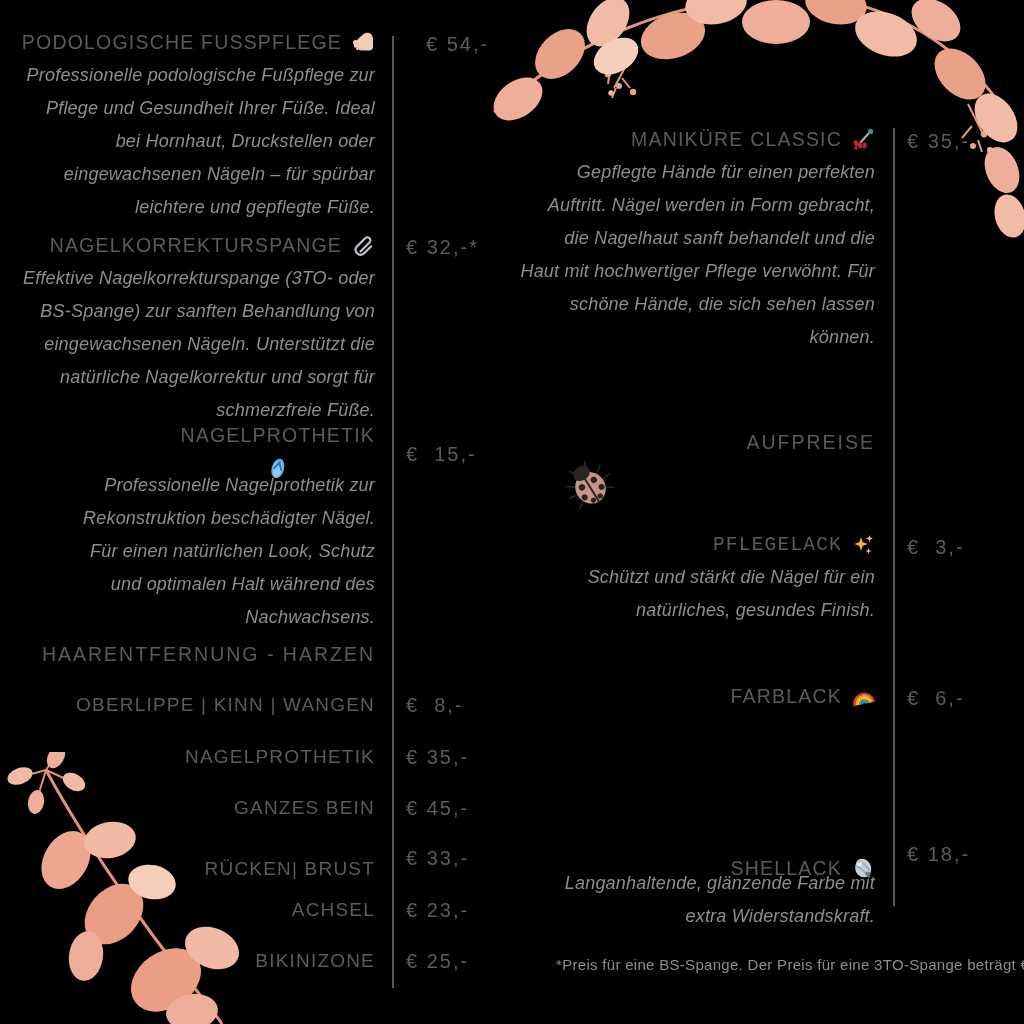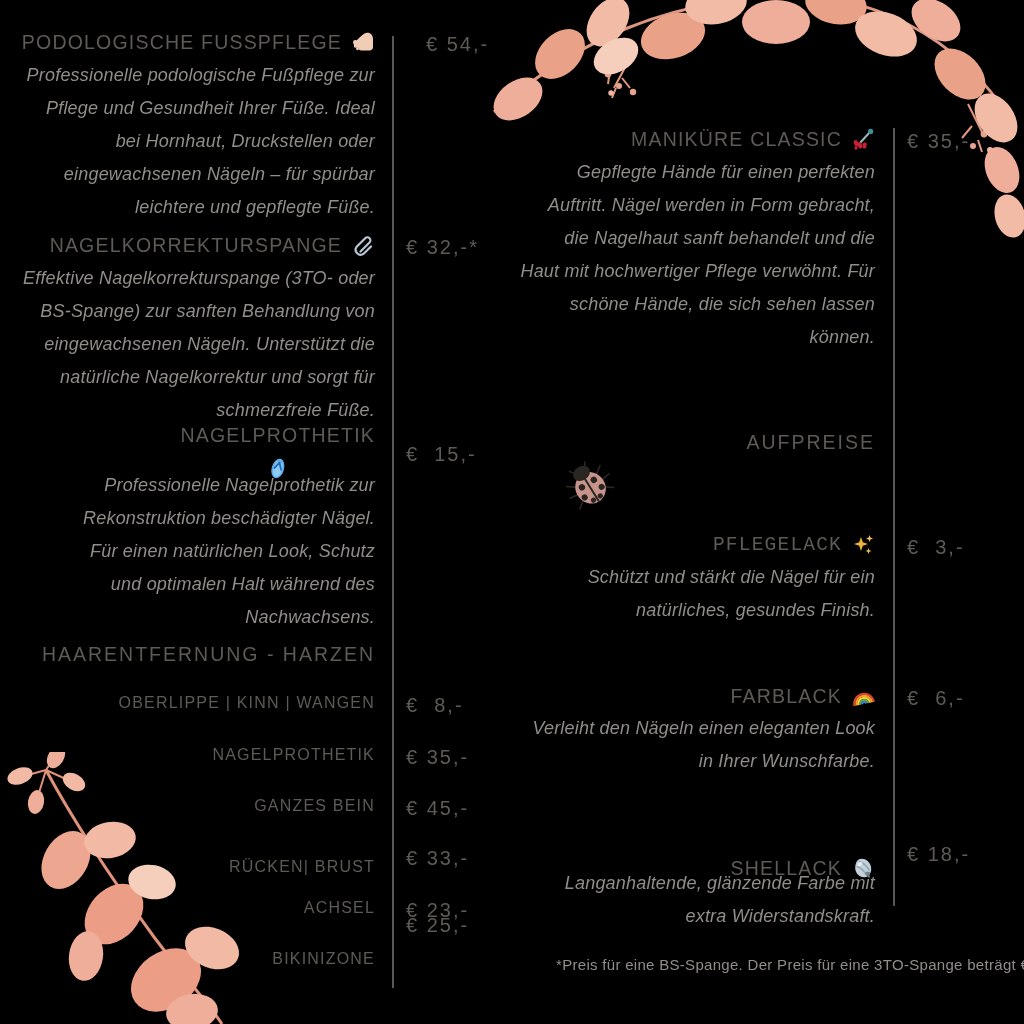--- a/index.html
+++ b/index.html
@@ -14,21 +14,21 @@
   .abs{position:absolute;}
   .title-row{display:flex;align-items:center;gap:9px;}
   .lc{right:649px;}
   .lc-price{left:406px;}
   .rc{right:149px;}
   .rc-price{left:907px;}
   .title{font-size:19.5px;letter-spacing:1.2px;color:var(--heading);white-space:pre;}
   .desc{font-size:18px;line-height:33px;letter-spacing:0.2px;color:var(--body);white-space:pre-line;text-align:right;font-style:italic;}
   .price{font-size:20px;letter-spacing:2px;color:var(--heading);white-space:pre;}
   .header{font-size:19.5px;letter-spacing:2px;color:var(--heading);white-space:pre;}
-  .list-label{font-size:16px;letter-spacing:1.2px;color:var(--heading);white-space:pre;}
+  .list-label{font-size:19px;letter-spacing:1.2px;color:var(--heading);white-space:pre;}
   .footnote{font-size:15px;letter-spacing:0.3px;color:var(--body);white-space:pre;}
   .divider{width:2px;background:var(--line);}
   svg{display:block;}
   .icon{flex:0 0 auto;}
 </style>
 </head>
 <body>
 
 <div class="page">
 
@@ -161,21 +161,21 @@
   <div class="abs list-label lc" style="top:797px;">GANZES BEIN</div>
   <div class="abs price lc-price" style="top:797px;">€ 45,-</div>
 
   <div class="abs list-label lc" style="top:847px;margin-top:11px;">RÜCKEN| BRUST</div>
   <div class="abs price lc-price" style="top:847px;">€ 33,-</div>
 
   <div class="abs list-label lc" style="top:899px;">ACHSEL</div>
   <div class="abs price lc-price" style="top:899px;">€ 23,-</div>
 
   <div class="abs list-label lc" style="top:950px;">BIKINIZONE</div>
-  <div class="abs price lc-price" style="top:914px;text-align:right;">€ 25,-</div>
+  <div class="abs price lc-price" style="top:950px;text-align:right;">€ 25,-</div>
 
   <div class="abs title-row rc" style="top:127px;">
     <span class="title">MANIKÜRE CLASSIC</span>
     <svg class="icon" width="24" height="24" viewBox="0 0 24 24">
       <path d="M8,17 L19,5" stroke="#9fb4c0" stroke-width="2" stroke-linecap="round"></path>
       <circle cx="19.6" cy="4.4" r="2.6" fill="#3e8f96"></circle>
       <rect x="3" y="13" width="4" height="6.5" rx="2" fill="#c32334" transform="rotate(-25 5 16)"></rect>
       <rect x="7" y="15" width="4" height="6.5" rx="2" fill="#c32334" transform="rotate(-8 9 18)"></rect>
       <rect x="11.5" y="15.5" width="4" height="6" rx="2" fill="#c32334" transform="rotate(12 13.5 18.5)"></rect>
       <circle cx="5" cy="21" r="1.7" fill="#c32334"></circle>
@@ -209,22 +209,20 @@
       <g transform="rotate(-12 12 14)" fill="none" stroke-width="2.1">
         <path d="M2,20 A10,10 0 0 1 22,20" stroke="#e4402e"></path>
         <path d="M4,20 A8,8 0 0 1 20,20" stroke="#f59d28"></path>
         <path d="M6,20 A6,6 0 0 1 18,20" stroke="#f8d23a"></path>
         <path d="M8,20 A4,4 0 0 1 16,20" stroke="#61aa48"></path>
         <path d="M10,20 A2,2 0 0 1 14,20" stroke="#3f7fd4"></path>
       </g>
     </svg>
   </div>
   <div class="abs price rc-price" style="top:687px;">€  6,-</div>
-  <div class="abs desc rc" style="top:712px;">Verleiht den Nägeln einen eleganten Look
-in Ihrer Wunschfarbe.</div>
 
   <div class="abs title-row rc" style="top:840px;margin-top:16px;">
     <span class="title">SHELLACK</span>
     <svg class="icon" width="24" height="24" viewBox="0 0 24 24">
       <path d="M7,4 C11.5,1 18,4 19.8,10 C21.3,15.5 18.5,21 13.5,21.3 C8.5,21.6 4,17 4.2,11.8 C4.4,8 5.3,5.3 7,4 Z" fill="#c4d0d9"></path>
       <path d="M8,5.5 Q14.5,7.5 18.5,14.5" stroke="#8fa6b4" stroke-width="1.6" fill="none"></path>
       <path d="M5.5,10.5 Q11.5,12 15.5,19" stroke="#8fa6b4" stroke-width="1.6" fill="none"></path>
       <circle cx="16.8" cy="17.8" r="2.4" fill="#6c8291"></circle>
       <ellipse cx="9" cy="8" rx="2.6" ry="1.6" fill="#e9eff3" transform="rotate(-30 9 8)"></ellipse>
     </svg>

